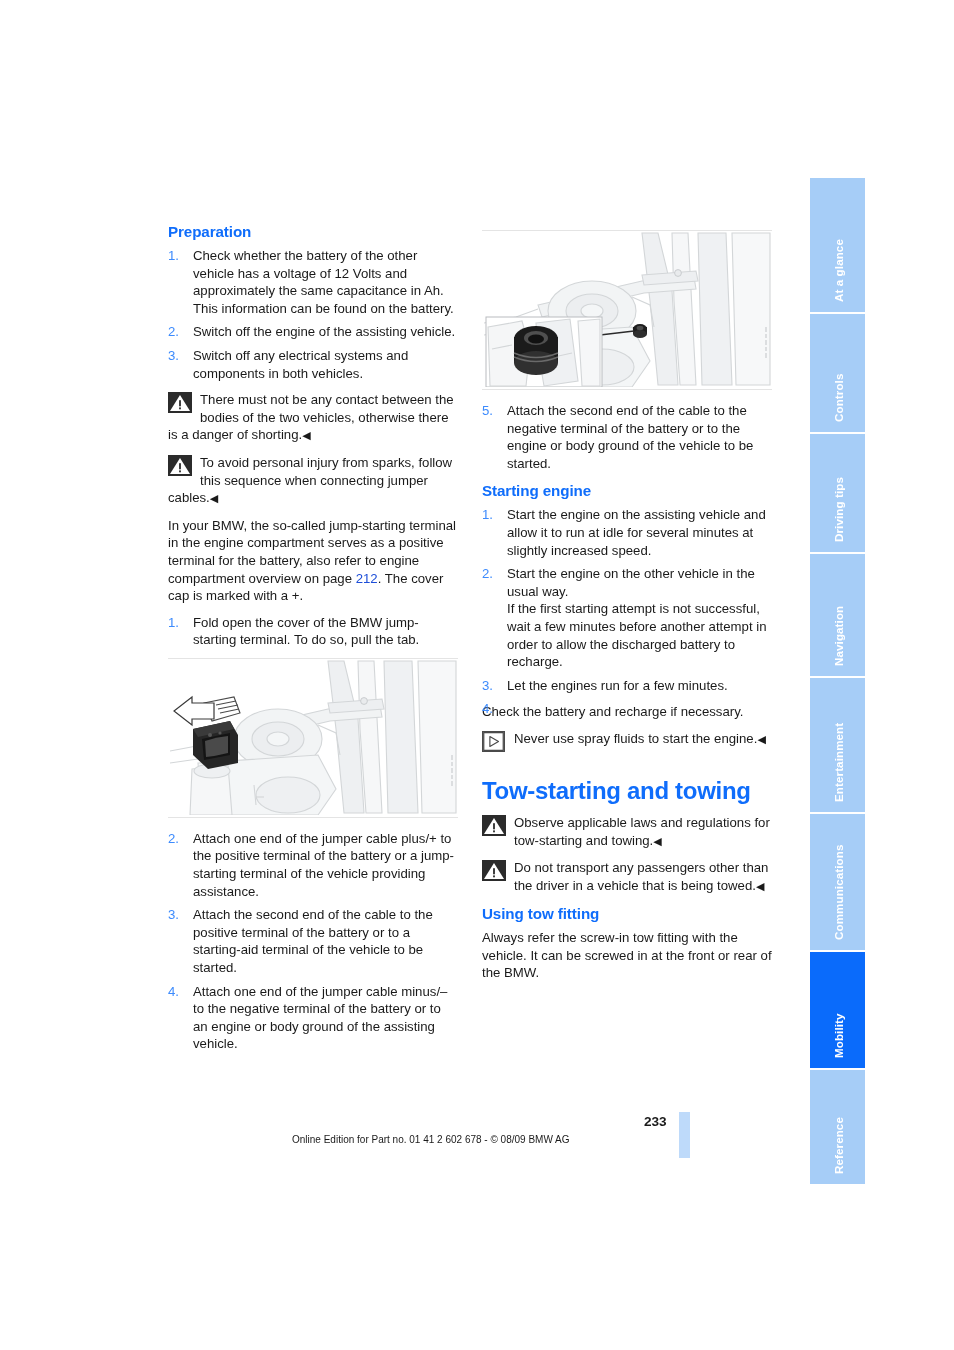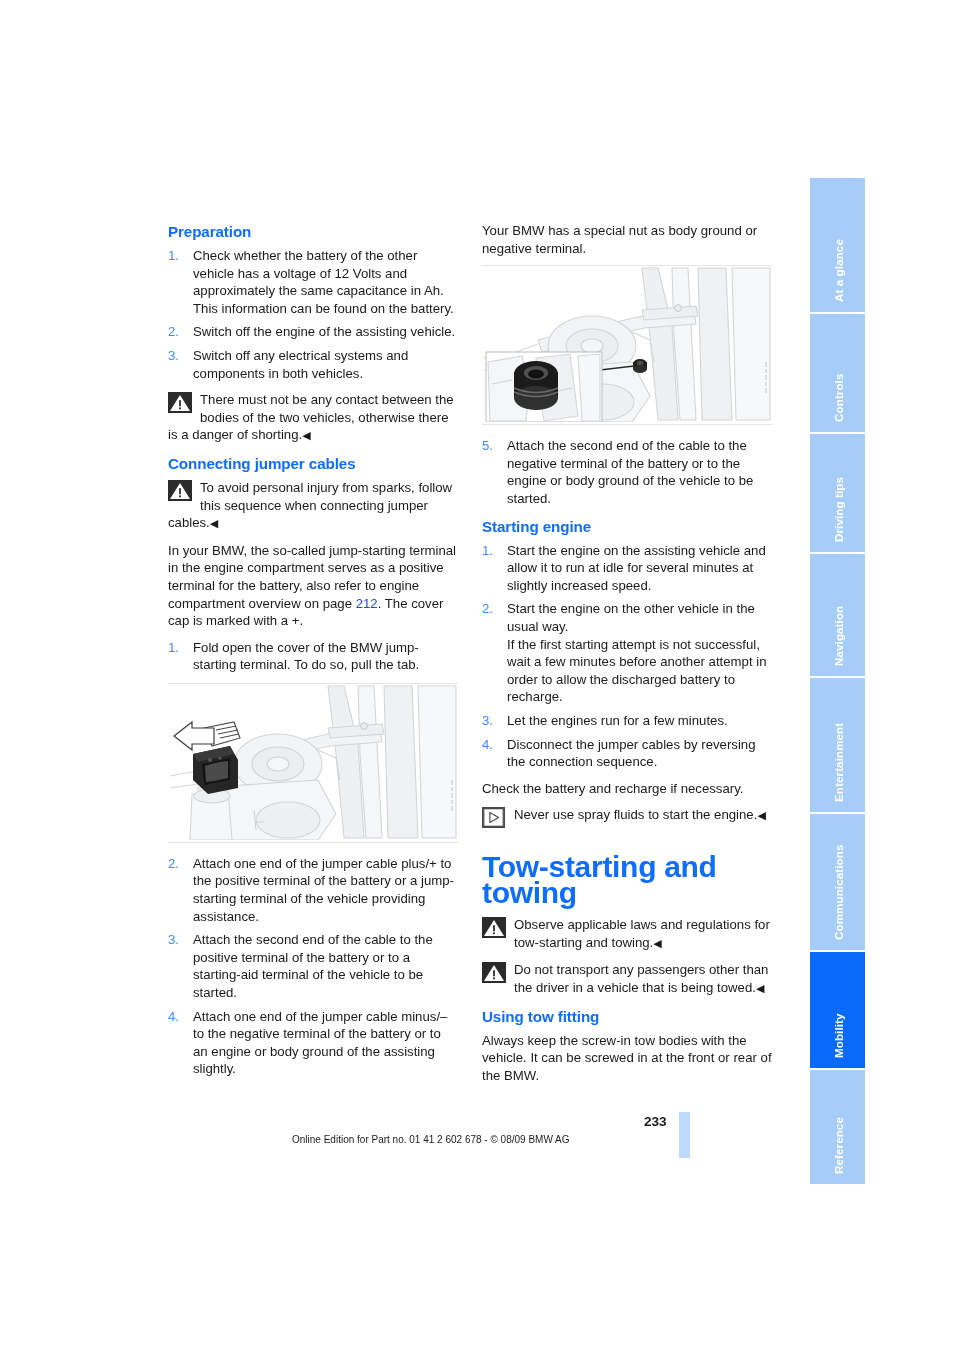--- a/index.html
+++ b/index.html
@@ -39,21 +39,21 @@
     font-size: 15.2px;
     line-height: 19px;
     font-weight: bold;
     margin: 0 0 6px 0;
     letter-spacing: -0.1px;
   }
   .heading-gap-top { margin-top: 20px; }
 
   h1.main-heading {
     color: #0f6dfb;
-    font-size: 30px;
+    font-size: 24px;
     line-height: 26px;
     font-weight: bold;
     margin: 26px 0 10px 0;
     letter-spacing: -0.3px;
   }
 
   p.body-text {
     margin: 0 0 9px 0;
   }
   p.body-text.tight { margin-bottom: 4px; }
@@ -218,21 +218,20 @@
         <svg class="tri-warn" viewBox="0 0 24 21" xmlns="http://www.w3.org/2000/svg">
           <rect x="0" y="0" width="24" height="21" fill="#2b2b2b"></rect>
           <polygon points="12,3 22,19 2,19" fill="#ffffff"></polygon>
           <rect x="11.1" y="8.2" width="1.8" height="6.1" fill="#2b2b2b"></rect>
           <rect x="11.1" y="15.4" width="1.8" height="1.9" fill="#2b2b2b"></rect>
         </svg>
       </span>
       <span class="notice-text"><span>There must not be any contact between the bodies of the two vehicles, otherwise there is a danger of shorting.</span><span class="end-marker">◀</span></span>
     </div>
 
-    <h2 class="section-heading heading-gap-top">Connecting jumper cables</h2>
 
     <div class="notice">
       <span class="notice-icon">
         <svg class="tri-warn" viewBox="0 0 24 21" xmlns="http://www.w3.org/2000/svg">
           <rect x="0" y="0" width="24" height="21" fill="#2b2b2b"></rect>
           <polygon points="12,3 22,19 2,19" fill="#ffffff"></polygon>
           <rect x="11.1" y="8.2" width="1.8" height="6.1" fill="#2b2b2b"></rect>
           <rect x="11.1" y="15.4" width="1.8" height="1.9" fill="#2b2b2b"></rect>
         </svg>
       </span>
@@ -313,29 +312,28 @@
       <li>
         <span class="num">2.</span>
         <span>Attach one end of the jumper cable plus/+ to the positive terminal of the battery or a jump-starting terminal of the vehicle providing assistance.</span>
       </li>
       <li>
         <span class="num">3.</span>
         <span>Attach the second end of the cable to the positive terminal of the battery or to a starting-aid terminal of the vehicle to be started.</span>
       </li>
       <li>
         <span class="num">4.</span>
-        <span>Attach one end of the jumper cable minus/– to the negative terminal of the battery or to an engine or body ground of the assisting slightly.</span>
+        <span>Attach one end of the jumper cable minus/– to the negative terminal of the battery or to an engine or body ground of the assisting vehicle.</span>
       </li>
     </ol>
 
   </div>
 
   <div class="column" id="col-right">
 
-    <p class="body-text tight">Your BMW has a special nut as body ground or negative terminal.</p>
 
     <div class="figure">
       <svg width="290" height="156" viewBox="0 0 290 156" xmlns="http://www.w3.org/2000/svg">
         <rect x="0" y="0" width="290" height="156" fill="#ffffff"></rect>
         <g stroke="#d3d6d8" stroke-width="1.1" fill="#f3f5f6">
           <path d="M160 2 L176 2 L190 60 L196 154 L176 154 L168 70 Z" fill="#eef0f2"></path>
           <path d="M190 2 L206 2 L214 154 L198 154 L192 70 Z" fill="#f6f7f8"></path>
           <path d="M216 2 L244 2 L250 154 L220 154 Z" fill="#eff1f3"></path>
           <path d="M250 2 L288 2 L288 154 L254 154 Z" fill="#f7f8f9"></path>
           <path d="M56 74 L160 50 L212 46 L214 58 L162 62 L60 86 Z" fill="#f1f3f4"></path>
@@ -410,21 +408,20 @@
         <span class="num">2.</span>
         <span>Start the engine on the other vehicle in the usual way.</span>
         <span class="substep">If the first starting attempt is not successful, wait a few minutes before another attempt in order to allow the discharged battery to recharge.</span>
       </li>
       <li>
         <span class="num">3.</span>
         <span>Let the engines run for a few minutes.</span>
       </li>
       <li>
         <span class="num">4.</span>
-        <span>Disconnect the jumper cables by reversing the connection sequence.</span>
       </li>
     </ol>
 
     <p class="body-text">Check the battery and recharge if necessary.</p>
 
     <div class="notice">
       <span class="notice-icon">
         <svg class="note-box" viewBox="0 0 23 21" xmlns="http://www.w3.org/2000/svg">
           <rect x="0.7" y="0.7" width="21.6" height="19.6" fill="#ffffff" stroke="#4a4a4a" stroke-width="1.4"></rect>
           <polygon points="7.5,5 17,10.5 7.5,16" fill="#ffffff" stroke="#4a4a4a" stroke-width="1.3" stroke-linejoin="round"></polygon>
@@ -454,21 +451,21 @@
           <polygon points="12,3 22,19 2,19" fill="#ffffff"></polygon>
           <rect x="11.1" y="8.2" width="1.8" height="6.1" fill="#2b2b2b"></rect>
           <rect x="11.1" y="15.4" width="1.8" height="1.9" fill="#2b2b2b"></rect>
         </svg>
       </span>
       <span class="notice-text"><span>Do not transport any passengers other than the driver in a vehicle that is being towed.</span><span class="end-marker">◀</span></span>
     </div>
 
     <h2 class="section-heading heading-gap-top">Using tow fitting</h2>
 
-    <p class="body-text">Always keep the screw-in tow bodies with the vehicle. It can be screwed in at the front or rear of the BMW.</p>
+    <p class="body-text">Always refer the screw-in tow fitting with the vehicle. It can be screwed in at the front or rear of the BMW.</p>
 
   </div>
 
   <div id="tab-strip">
     <div class="tab" style="height:134px">
       <span class="tab-label">At a glance</span>
     </div>
     <div class="tab" style="height:118px">
       <span class="tab-label">Controls</span>
     </div>

